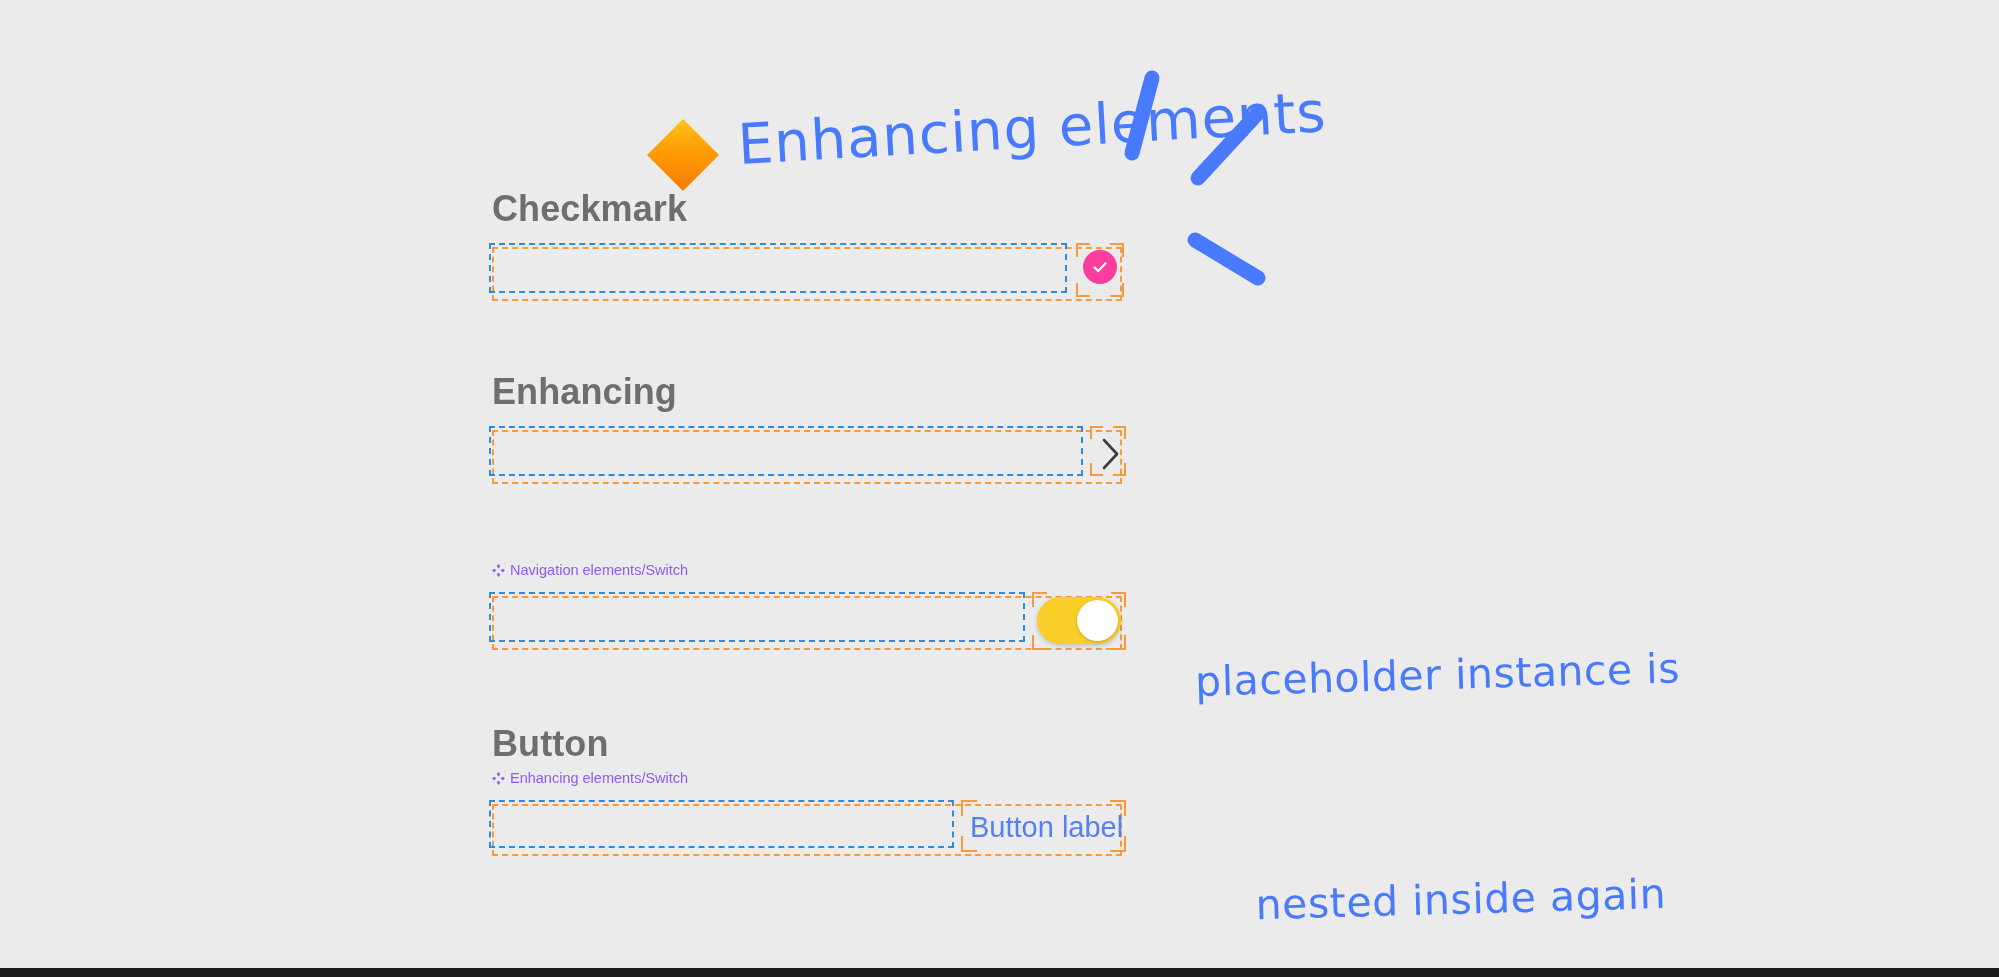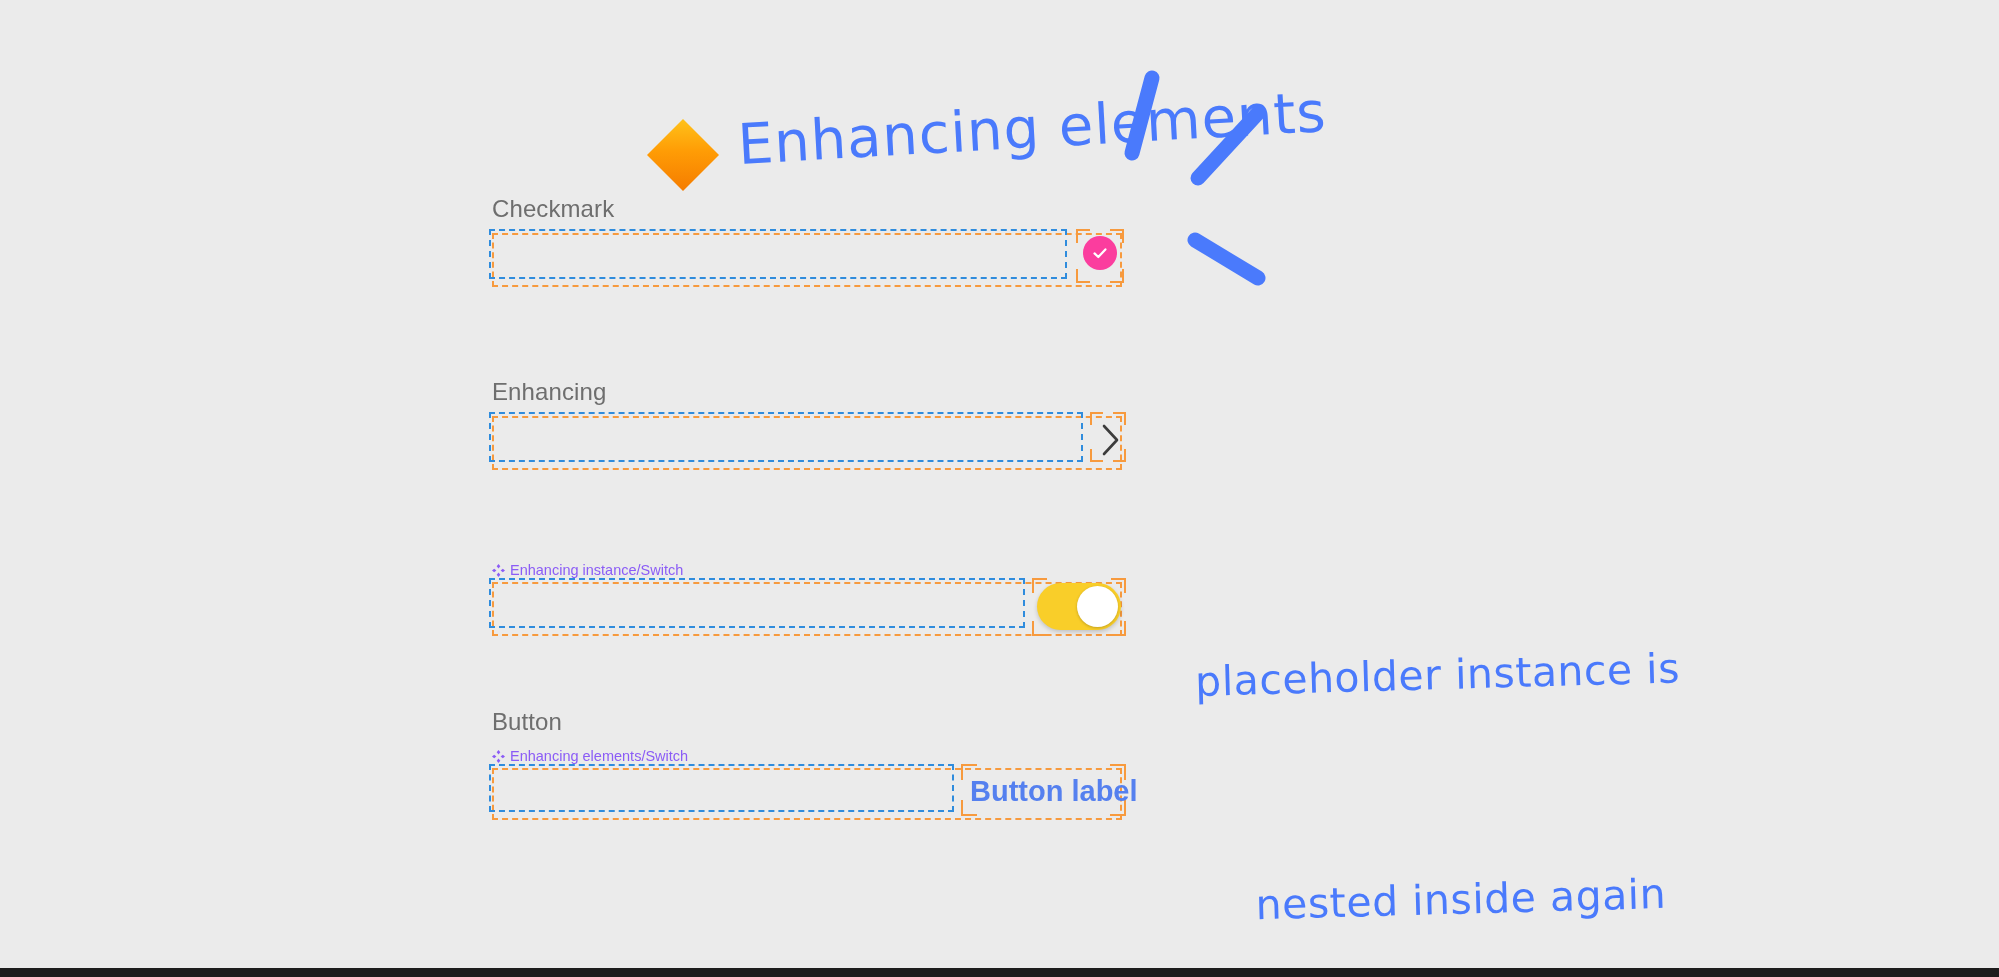--- a/index.html
+++ b/index.html
@@ -33,22 +33,22 @@
     height: 9px;
     background: #1d1d1d;
   }
 
   
   .section {
     position: absolute;
     left: 492px;
   }
   .section-title {
-    font-size: 24px;
-    font-weight: 400;
+    font-size: 36px;
+    font-weight: 700;
     color: #6e6e6e;
     letter-spacing: 0.1px;
     line-height: 42px;
     white-space: nowrap;
     margin: 0;
   }
 
   
   .instance-label {
     display: flex;
@@ -68,22 +68,21 @@
     font-size: 14.5px;
     color: #8b5cf6;
     font-weight: 500;
     white-space: nowrap;
     line-height: 14px;
   }
 
   
   .frame-wrap {
     position: relative;
-    margin-top: 3px;
-    font-weight: bold;
+    margin-top: 17px;
   }
 
   
   .orange-box {
     position: absolute;
     border: 2px dashed #f79a3e;
     box-sizing: border-box;
     pointer-events: none;
   }
   
@@ -291,39 +290,39 @@
       <span class="comp-diamond-icon">
         <svg width="13" height="13" viewBox="0 0 13 13">
           <g fill="#8b5cf6">
             <path d="M6.5 0 L8.3 2.2 L6.5 4.4 L4.7 2.2 Z"></path>
             <path d="M6.5 8.6 L8.3 10.8 L6.5 13 L4.7 10.8 Z"></path>
             <path d="M0 6.5 L2.2 4.7 L4.4 6.5 L2.2 8.3 Z"></path>
             <path d="M8.6 6.5 L10.8 4.7 L13 6.5 L10.8 8.3 Z"></path>
           </g>
         </svg>
       </span>
-      <span class="instance-label-text">Enhancing instance/Switch</span>
+      <span class="instance-label-text">Navigation elements/Switch</span>
     </div>
 
     <div class="frame-wrap" style="width:630px;height:54px;">
       <div class="orange-box" style="left:0; top:0; width:630px; height:54px;"></div>
       <div class="blue-box" style="left:-3px; top:-4px; width:536px; height:50px;"></div>
       <div class="bracket" style="left:540px; top:-4px; width:94px; height:58px;">
         <i class="tl" style="width:13px;height:13px;"></i>
         <i class="tr" style="width:13px;height:13px;"></i>
         <i class="bl" style="width:13px;height:13px;"></i>
         <i class="br" style="width:13px;height:13px;"></i>
       </div>
       <div class="switch-track" style="left:545px; top:1px;">
         <span class="switch-knob"></span>
       </div>
     </div>
   </div>
 
-  <div class="section" style="top:701px;">
+  <div class="section" style="top:723px;">
     <h2 class="section-title">Button</h2>
 
     <div class="instance-label">
       <span class="comp-diamond-icon">
         <svg width="13" height="13" viewBox="0 0 13 13">
           <g fill="#8b5cf6">
             <path d="M6.5 0 L8.3 2.2 L6.5 4.4 L4.7 2.2 Z"></path>
             <path d="M6.5 8.6 L8.3 10.8 L6.5 13 L4.7 10.8 Z"></path>
             <path d="M0 6.5 L2.2 4.7 L4.4 6.5 L2.2 8.3 Z"></path>
             <path d="M8.6 6.5 L10.8 4.7 L13 6.5 L10.8 8.3 Z"></path>

